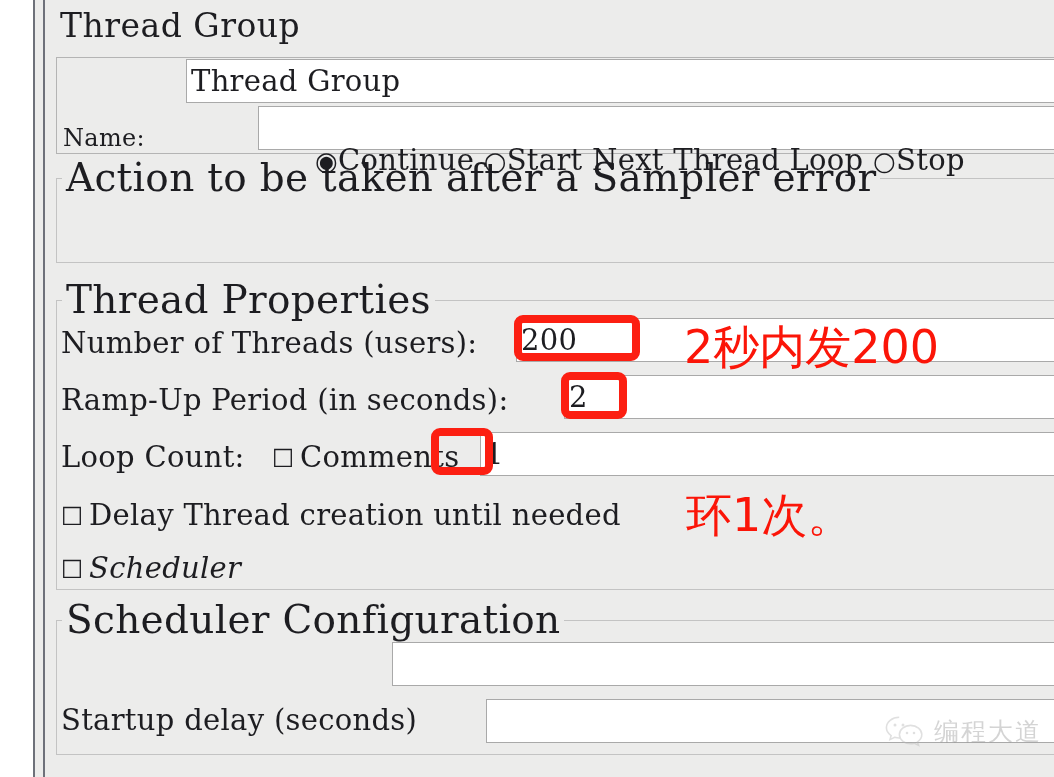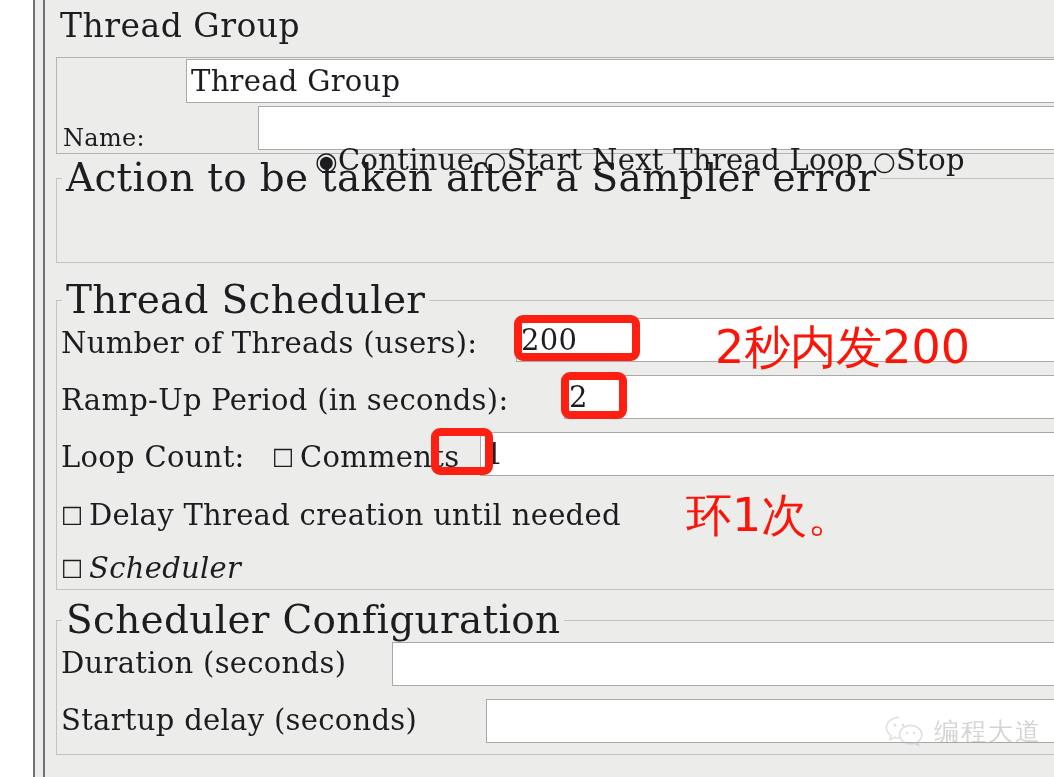--- a/index.html
+++ b/index.html
@@ -214,21 +214,21 @@
     </div>
 
     <div class="groupbox gb-action">
       <div class="gb-title">Action to be taken after a Sampler error</div>
       <div class="radio-row">
         <span class="rb">◉</span><span>Continue</span>&nbsp;<span class="rb">○</span><span>Start Next Thread Loop</span>&nbsp;<span class="rb">○</span><span>Stop</span>
       </div>
     </div>
 
     <div class="groupbox gb-threads">
-      <div class="gb-title">Thread Scheduler</div>
+      <div class="gb-title">Thread Properties</div>
 
       <div class="tp-lbl" style="left:4px; top:22px;">Number of Threads (users):</div>
       <div class="tp-lbl" style="left:4px; top:79px;">Ramp-Up Period (in seconds):</div>
 
       <div class="tp-lbl" style="left:4px; top:136px;">Loop Count:</div>
       <div class="tp-lbl cbx" style="left:215px; top:138px;">☐</div>
       <div class="tp-lbl" style="left:243px; top:136px;">Comments</div>
 
       <div class="tp-lbl cbx" style="left:4px; top:196px;">☐</div>
       <div class="tp-lbl" style="left:32px; top:194px;">Delay Thread creation until needed</div>
@@ -242,37 +242,36 @@
     </div>
     <div class="textfield" style="left:518px; top:375px; width:542px; height:44px;">
       <span class="val">2</span>
     </div>
     <div class="textfield" style="left:434px; top:432px; width:626px; height:44px;">
       <span class="val">1</span>
     </div>
 
     <div class="groupbox gb-sched">
       <div class="gb-title">Scheduler Configuration</div>
-      <div class="tp-lbl" style="left:4px; top:22px;">Duration (seconds)</div>
       <div class="tp-lbl" style="left:4px; top:79px;">Startup delay (seconds)</div>
     </div>
     <div class="textfield" style="left:346px; top:642px; width:714px; height:44px;">
       <span class="val"></span>
     </div>
     <div class="textfield" style="left:440px; top:699px; width:620px; height:44px;">
       <span class="val"></span>
     </div>
 
   </div>
 
   <div class="redbox" style="left:514px; top:315px; width:126px; height:46px;"></div>
   <div class="redbox" style="left:561px; top:372px; width:66px;  height:47px;"></div>
   <div class="redbox" style="left:431px; top:428px; width:62px;  height:47px;"></div>
 
-  <div class="annot" style="left:715px; top:316px;text-align:center;">2秒内发200</div>
+  <div class="annot" style="left:684px; top:316px;text-align:center;">2秒内发200</div>
   <div class="annot" style="left:686px; top:484px;text-align:center;">环1次。</div>
 
   <div class="watermark">
     <svg class="wm-logo" width="42" height="34" viewBox="0 0 42 34" xmlns="http://www.w3.org/2000/svg">
       <g fill="none" stroke="#b6b6b6" stroke-width="1.6">
         <path d="M15.2 2.2C8.1 2.2 2.4 6.9 2.4 12.6c0 3.2 1.8 6.1 4.7 8L6 24.6l4.6-2.3c1.5.4 3 .7 4.6.7.5 0 1 0 1.5-.1"></path>
         <path d="M26.6 10.4c-6.2 0-11.2 4.1-11.2 9.2s5 9.2 11.2 9.2c1.3 0 2.6-.2 3.8-.5l4.1 2-1-3.4c2.6-1.7 4.3-4.3 4.3-7.3 0-5.1-5-9.2-11.2-9.2z"></path>
       </g>
       <circle cx="11" cy="10" r="1.5" fill="#b6b6b6"></circle>
       <circle cx="19" cy="10" r="1.5" fill="#b6b6b6"></circle>

